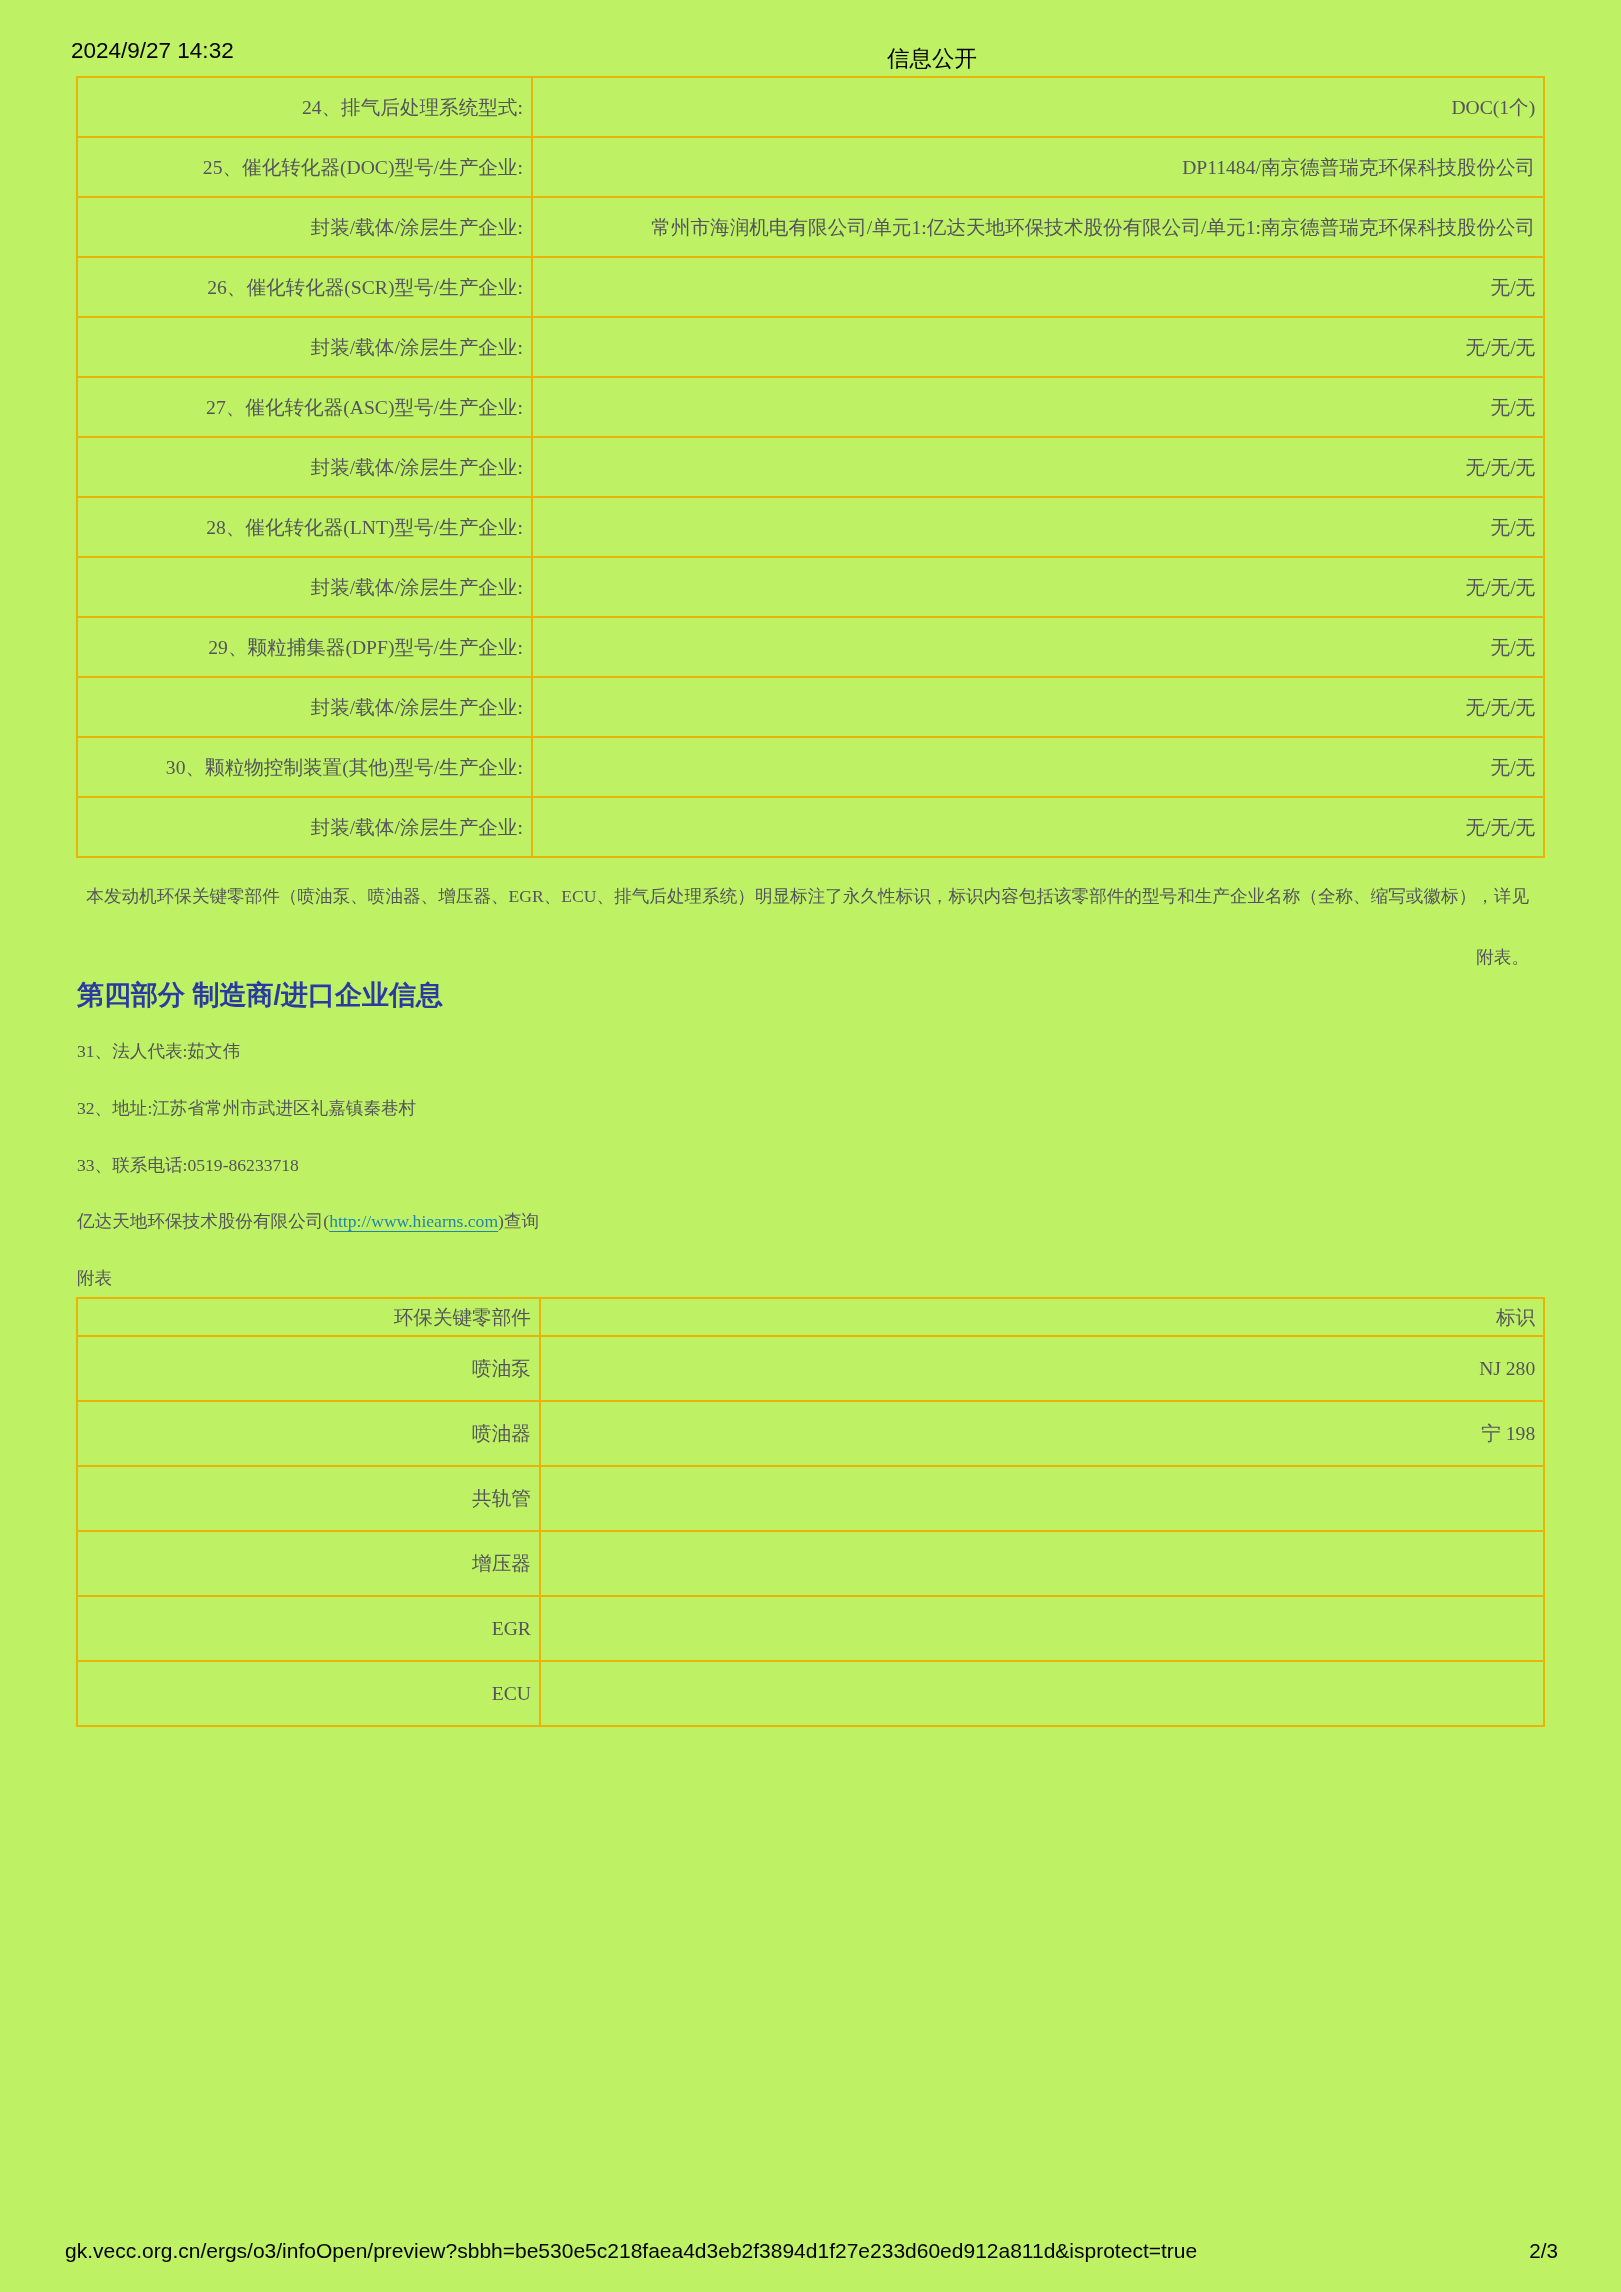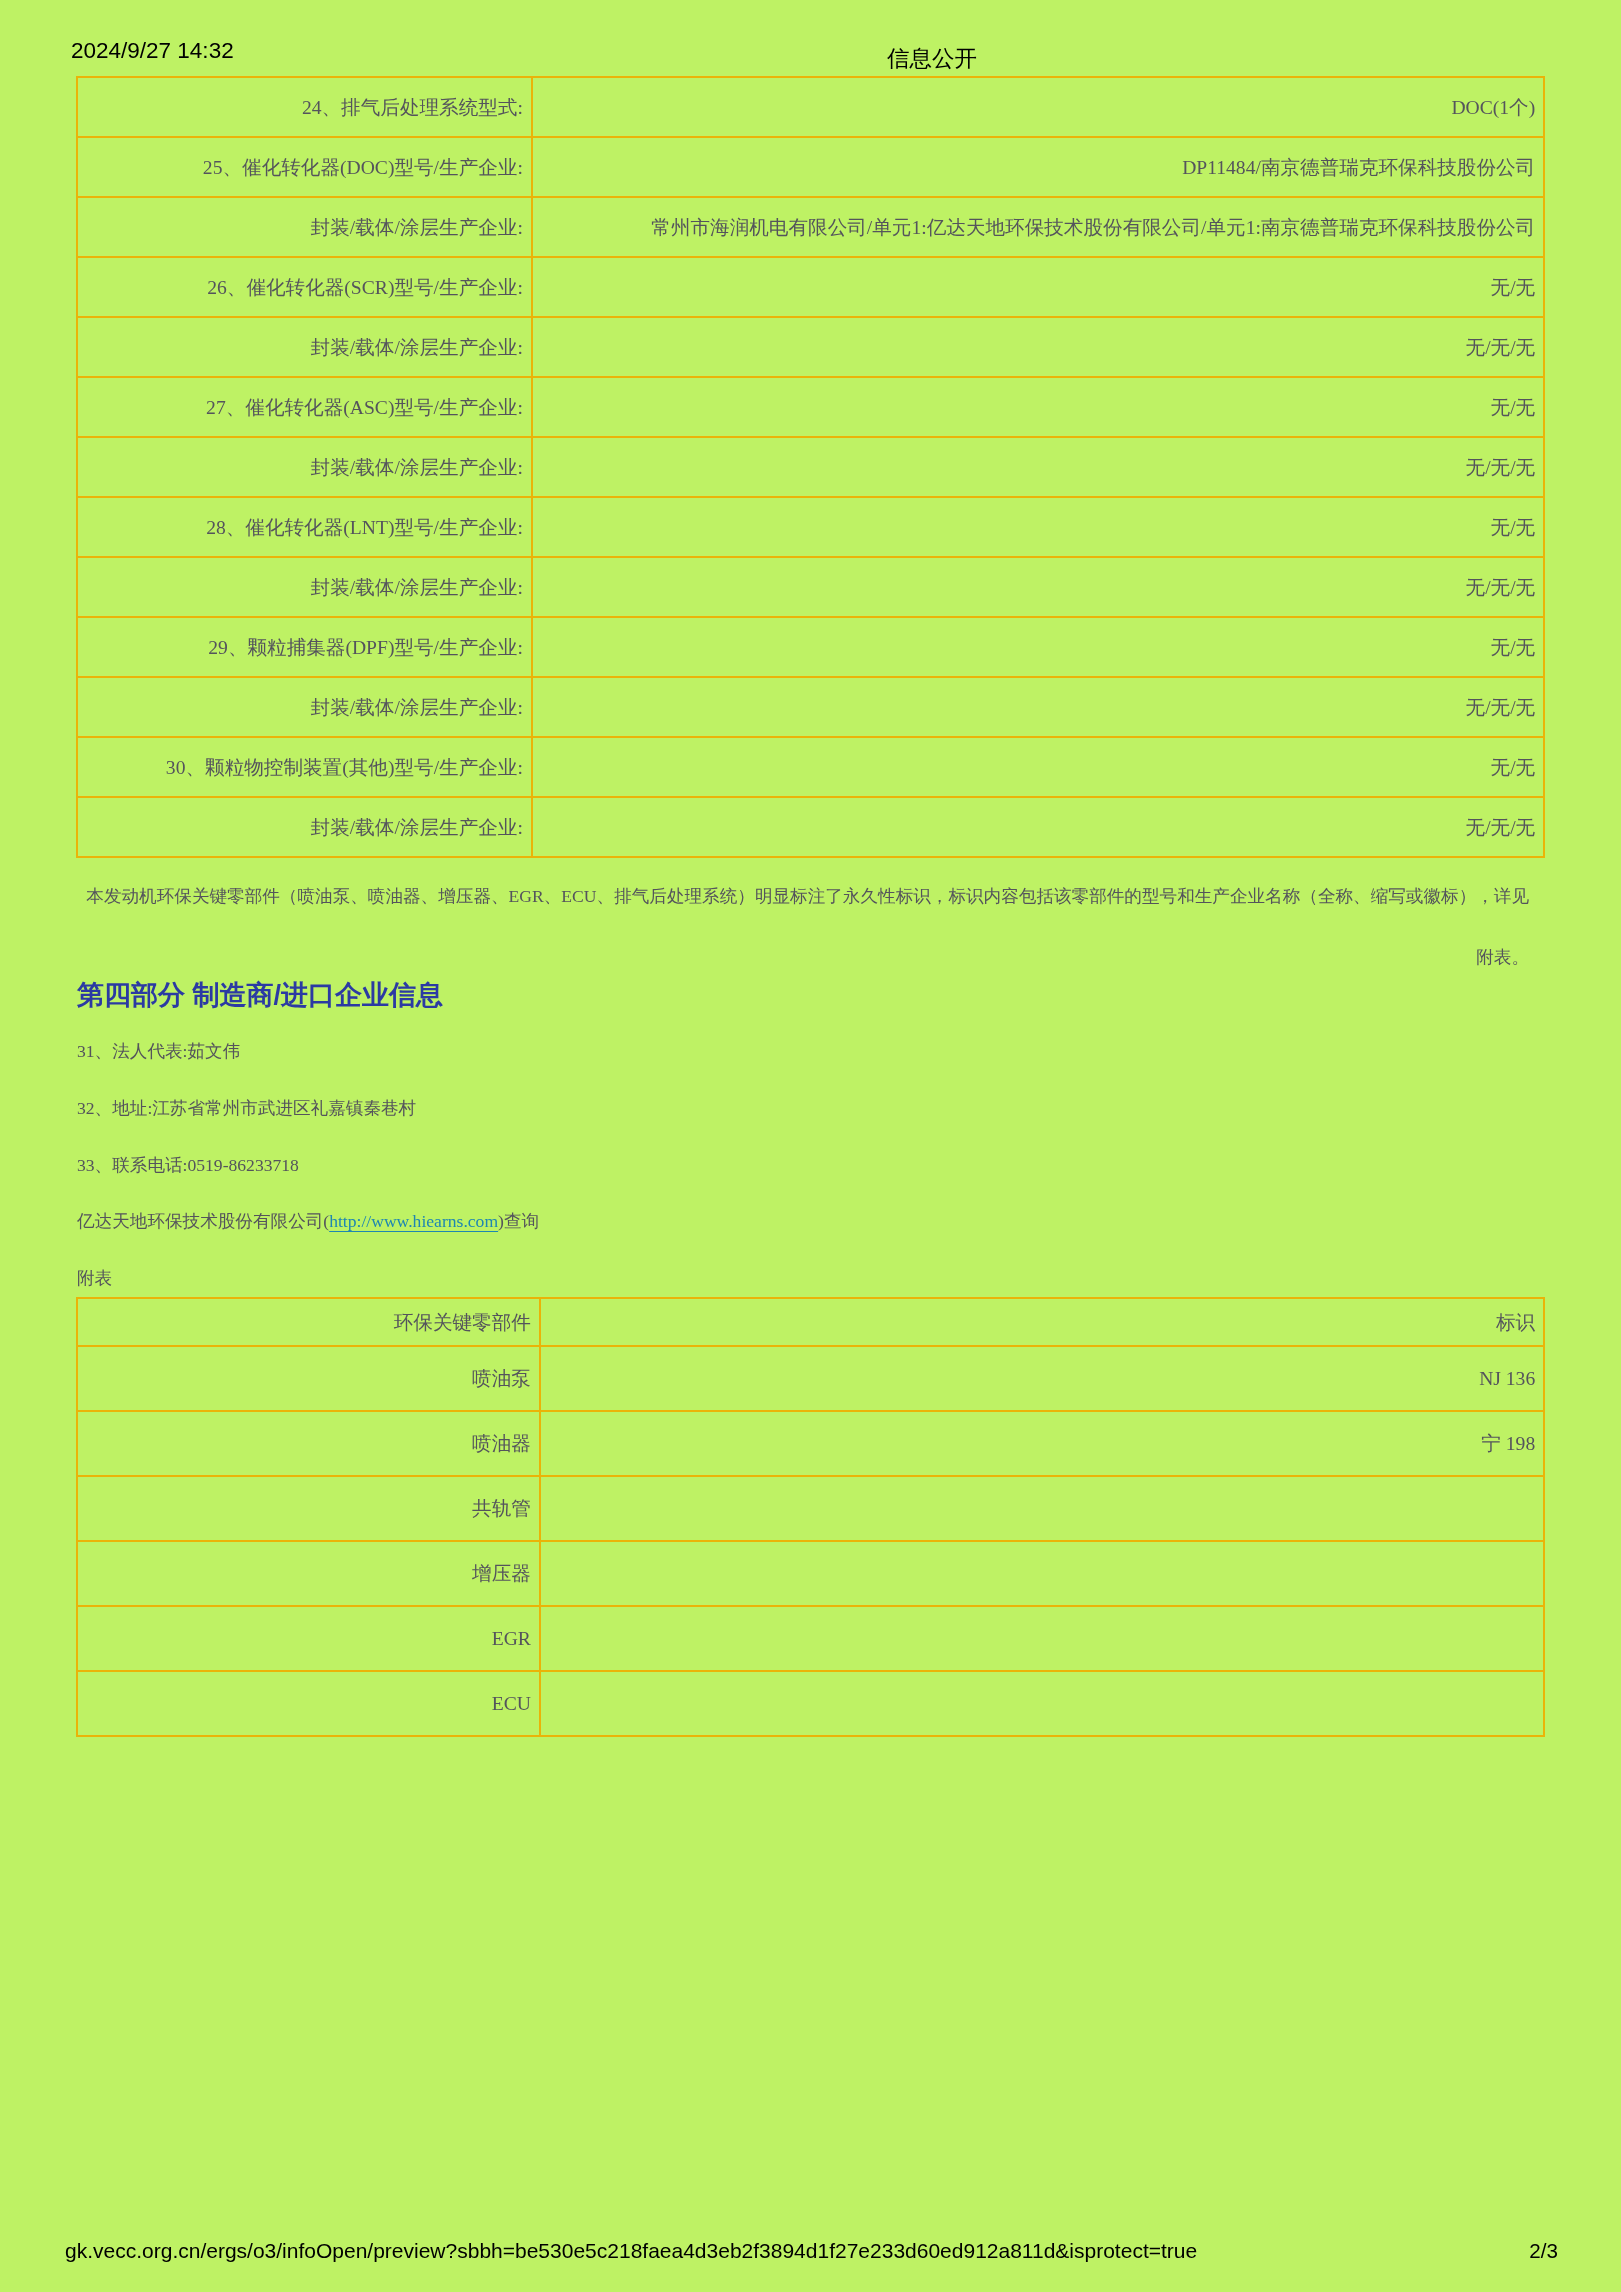--- a/index.html
+++ b/index.html
@@ -49,21 +49,21 @@
     vertical-align: middle;
     overflow: hidden;
     white-space: nowrap;
   }
   table.parts { top: 76px; }
   table.parts tr { height: 60px; }
   table.parts td.c1 { width: 440px; }
 
   table.appendix { top: 1297px; }
   table.appendix tr { height: 65px; }
-  table.appendix tr.hdr { height: 48px; }
+  table.appendix tr.hdr { height: 38px; }
   table.appendix td.c1 { width: 448px; }
 
   
   .note {
     position: absolute; left: 78px; top: 866px;
     width: 1451px;
     font-size: 17.6px; line-height: 61px;
     color: #54545c;
   }
   .sec-heading {
@@ -166,21 +166,21 @@
   <div class="info-item appendix-label">附表</div>
 
   <table class="doc-table appendix">
     <tbody>
       <tr class="hdr">
         <td class="c1">环保关键零部件</td>
         <td>标识</td>
       </tr>
       <tr>
         <td class="c1">喷油泵</td>
-        <td>NJ 136</td>
+        <td>NJ 280</td>
       </tr>
       <tr>
         <td class="c1">喷油器</td>
         <td>宁 198</td>
       </tr>
       <tr>
         <td class="c1">共轨管</td>
         <td></td>
       </tr>
       <tr>

